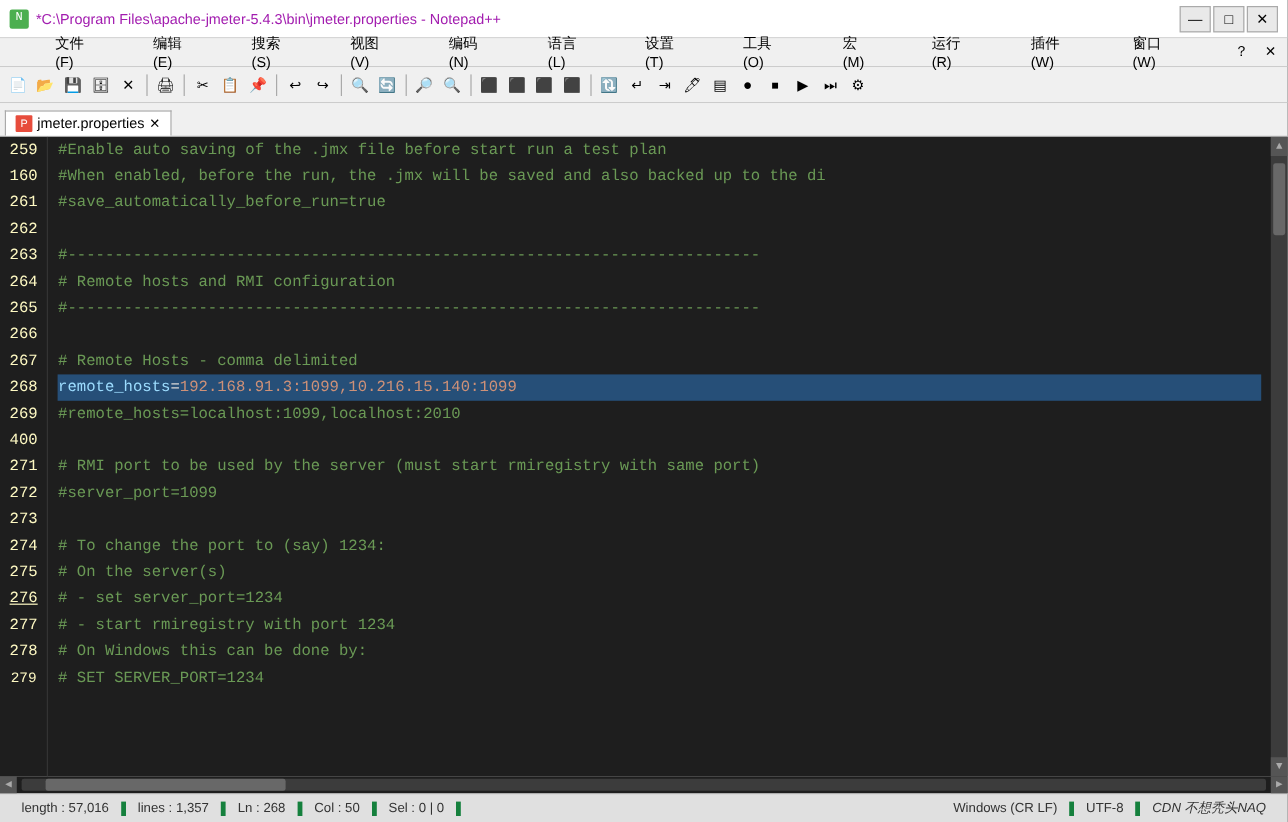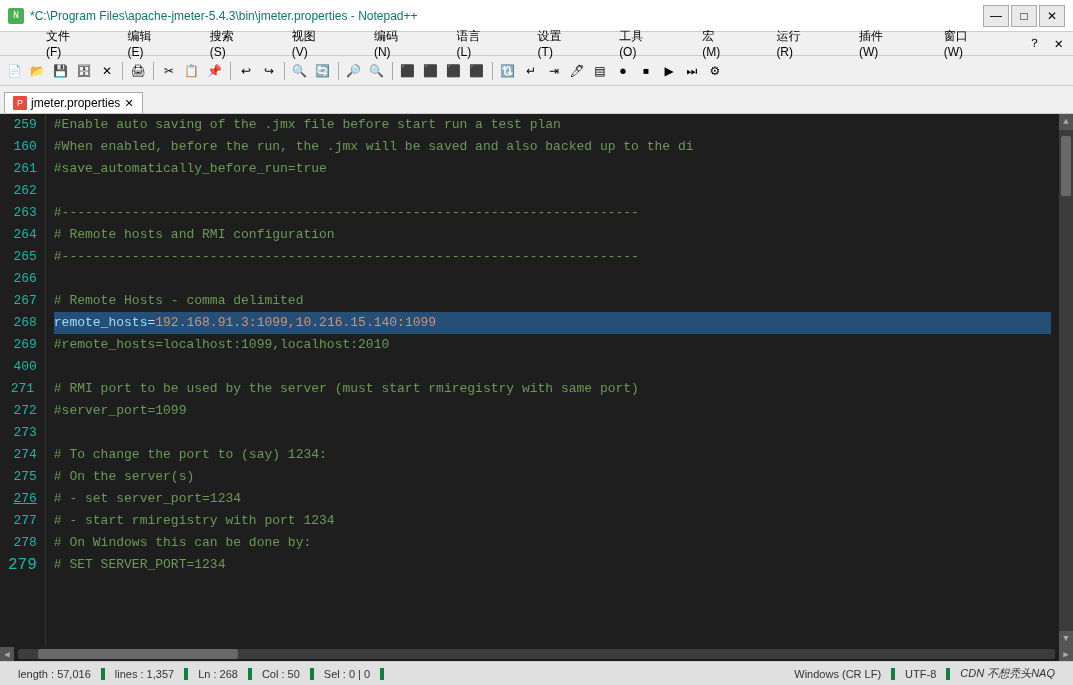--- a/index.html
+++ b/index.html
@@ -6,21 +6,21 @@
     body { font-family: 'Courier New', Courier, monospace; font-size: 13px; background: #f0f0f0; width: 1073px; height: 685px; overflow: hidden; user-select: none; }
 
     
     .title-bar {
       display: flex; align-items: center; justify-content: space-between;
       background: #fff; border-bottom: 1px solid #ccc;
       padding: 4px 8px; height: 32px;
     }
     .title-bar-left { display: flex; align-items: center; gap: 6px; }
     .title-icon { width: 16px; height: 16px; background: #4caf50; border-radius: 2px; display: flex; align-items: center; justify-content: center; font-size: 10px; color: white; }
-    .title-text { font-family: Arial, sans-serif; font-size: 12px; color: #0f766e; }
+    .title-text { font-family: Arial, sans-serif; font-size: 12px; color: #a21caf; }
     .title-bar-controls { display: flex; gap: 2px; }
     .title-btn { width: 26px; height: 22px; border: 1px solid #aaa; background: #e9e9e9; display: flex; align-items: center; justify-content: center; cursor: pointer; font-size: 12px; }
 
     
     .menu-bar {
       background: #f0f0f0; border-bottom: 1px solid #ccc;
       padding: 2px 4px; height: 24px; display: flex; align-items: center; gap: 2px;
     }
     .menu-item { font-family: Arial, sans-serif; font-size: 12px; padding: 2px 6px; cursor: pointer; margin-left: 36px; }
     .close-x { margin-left: auto; font-size: 14px; font-weight: bold; cursor: pointer; padding: 0 6px; }
@@ -48,21 +48,21 @@
     .tab .tab-close { font-size: 11px; cursor: pointer; }
     .tab-icon { width: 14px; height: 14px; background: #e74c3c; border-radius: 1px; font-size: 9px; color: white; display: flex; align-items: center; justify-content: center; }
 
     
     .code-container {
       display: flex; flex: 1; overflow: hidden;
       background: #1e1e1e; position: relative;
       height: calc(685px - 32px - 24px - 30px - 28px - 24px);
     }
     .line-numbers {
-      background: #1e1e1e; color: #14b8a6; padding: 0 8px;
+      background: #1e1e1e; color: #fef9c3; padding: 0 8px;
       min-width: 40px; text-align: right; font-size: 13px;
       line-height: 22px; border-right: 1px solid #333;
       overflow: hidden; flex-shrink: 0;
     }
     .code-content {
       flex: 1; overflow-x: auto; overflow-y: hidden;
       padding: 0 8px; background: #1e1e1e; color: #d4d4d4;
       font-size: 13px; line-height: 22px; white-space: pre;
     }
 
@@ -250,21 +250,21 @@
         <div style="line-height: 22px; font-size: 13px;">269</div>
         <div style="line-height: 22px; font-size: 13px;">400</div>
         <div style="line-height: 22px; font-size: 13px; text-align: center;">271</div>
         <div style="line-height: 22px; font-size: 13px;">272</div>
         <div style="line-height: 22px; font-size: 13px;">273</div>
         <div style="line-height: 22px; font-size: 13px;">274</div>
         <div style="line-height: 22px; font-size: 13px;">275</div>
         <div style="line-height: 22px; font-size: 13px; text-decoration: underline;">276</div>
         <div style="line-height: 22px; font-size: 13px;">277</div>
         <div style="line-height: 22px; font-size: 13px;">278</div>
-        <div style="line-height: 22px; font-size: 16px;">279</div>
+        <div style="line-height: 22px; font-size: 12px; text-align: center;">279</div>
       </div>
     <div class="code-content" id="code-content"><div style="line-height: 22px; color: rgb(106, 153, 85);">#Enable auto saving of the .jmx file before start run a test plan</div><div style="line-height: 22px; color: rgb(106, 153, 85);">#When enabled, before the run, the .jmx will be saved and also backed up to the di</div><div style="line-height: 22px; color: rgb(106, 153, 85);">#save_automatically_before_run=true</div><div style="line-height: 22px;"> </div><div style="line-height: 22px; color: rgb(106, 153, 85);">#--------------------------------------------------------------------------</div><div style="line-height: 22px; color: rgb(106, 153, 85);"># Remote hosts and RMI configuration</div><div style="line-height: 22px; color: rgb(106, 153, 85);">#--------------------------------------------------------------------------</div><div style="line-height: 22px;"> </div><div style="line-height: 22px; color: rgb(106, 153, 85);"># Remote Hosts - comma delimited</div><div style="line-height: 22px; background: rgb(38, 79, 120); display: block;"><span style="color: rgb(156, 220, 254);">remote_hosts</span><span style="color: rgb(212, 212, 212);">=</span><span style="color: rgb(206, 145, 120);">192.168.91.3:1099,10.216.15.140:1099</span></div><div style="line-height: 22px; color: rgb(106, 153, 85);">#remote_hosts=localhost:1099,localhost:2010</div><div style="line-height: 22px;"> </div><div style="line-height: 22px; color: rgb(106, 153, 85);"># RMI port to be used by the server (must start rmiregistry with same port)</div><div style="line-height: 22px; color: rgb(106, 153, 85);">#server_port=1099</div><div style="line-height: 22px;"> </div><div style="line-height: 22px; color: rgb(106, 153, 85);"># To change the port to (say) 1234:</div><div style="line-height: 22px; color: rgb(106, 153, 85);"># On the server(s)</div><div style="line-height: 22px; color: rgb(106, 153, 85);"># - set server_port=1234</div><div style="line-height: 22px; color: rgb(106, 153, 85);"># - start rmiregistry with port 1234</div><div style="line-height: 22px; color: rgb(106, 153, 85);"># On Windows this can be done by:</div><div style="line-height: 22px; color: rgb(106, 153, 85);"># SET SERVER_PORT=1234</div></div>
     <div class="scrollbar-v">
       <div style="width:14px;height:16px;background:#555;display:flex;align-items:center;justify-content:center;font-size:9px;color:#aaa;">▲</div>
       <div class="scrollbar-thumb-v"></div>
       <div style="position:absolute;bottom:0;width:14px;height:16px;background:#555;display:flex;align-items:center;justify-content:center;font-size:9px;color:#aaa;">▼</div>
     </div>
   </div>
   <div class="scrollbar-h-container">
     <div style="width:14px;height:14px;background:#555;display:flex;align-items:center;justify-content:center;font-size:9px;color:#aaa;">◀</div>

